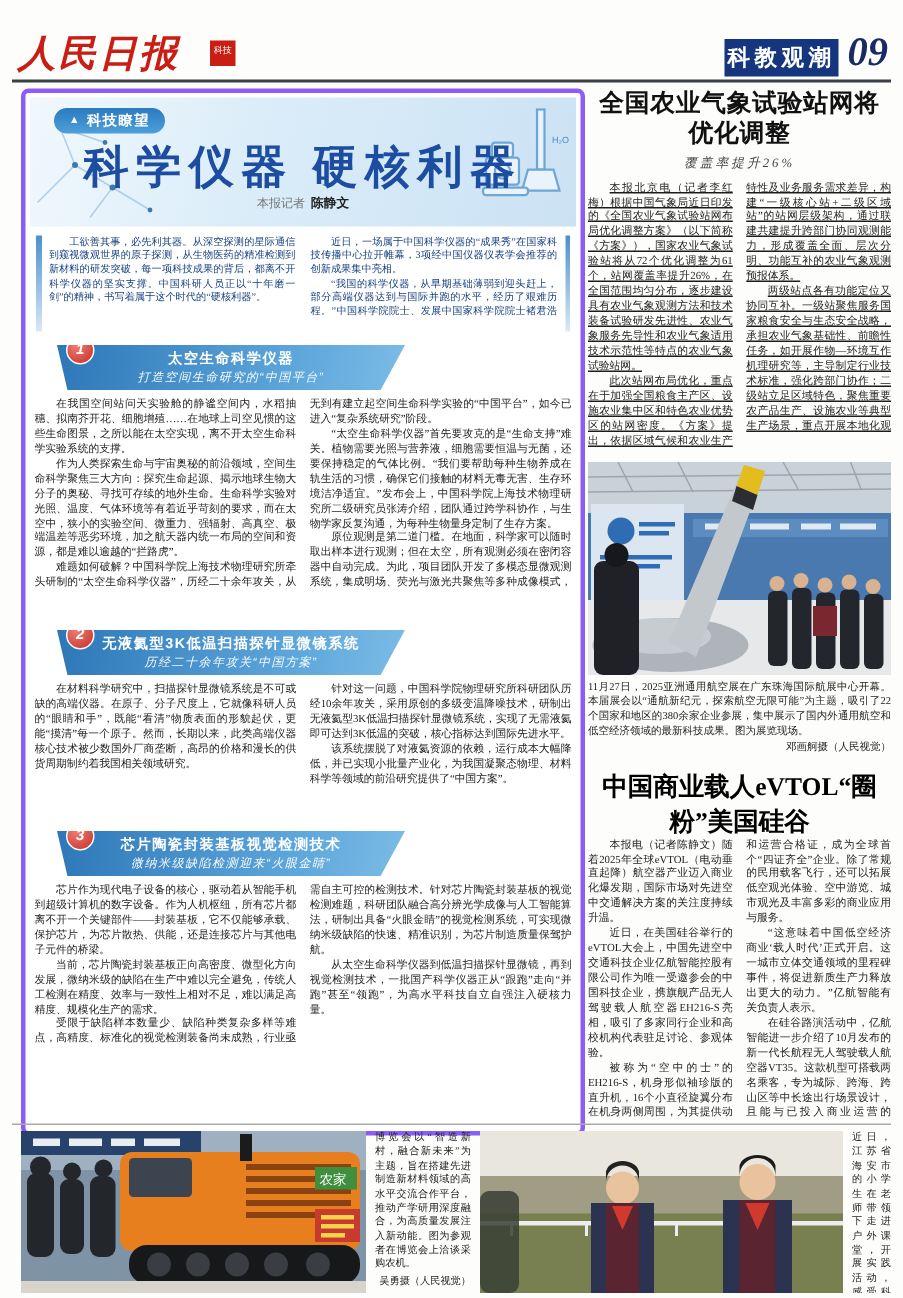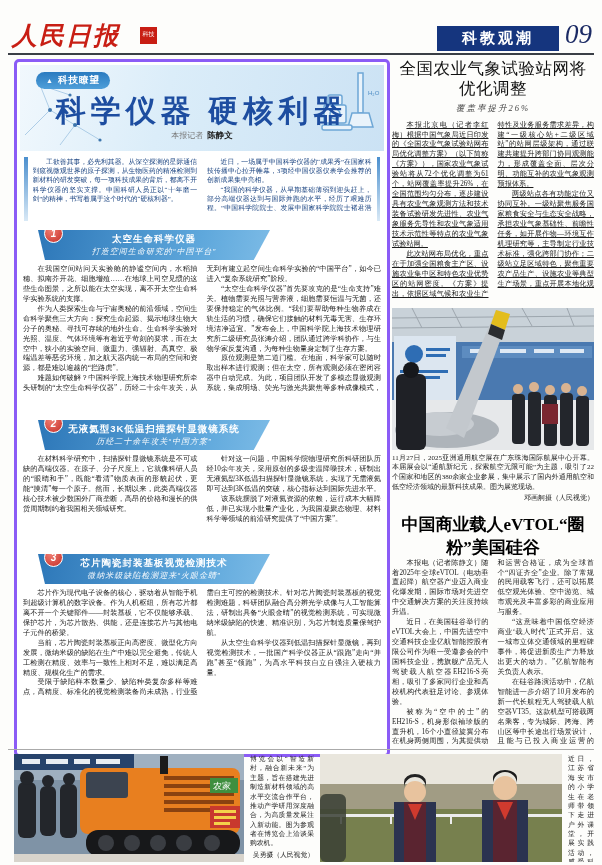--- a/index.html
+++ b/index.html
@@ -14,22 +14,22 @@
   .meta{font-size:8.5px;color:#333;line-height:1.4;width:190px;}
   .meta .sub{font-size:6.5px;color:#666;}
   .masthead{display:flex;align-items:center;gap:20px;}
   .masthead .brand{font-size:25px;font-weight:bold;color:#c81e14;
     letter-spacing:2px;font-style:italic;}
   .masthead .seal{width:17px;height:17px;background:#c81e14;color:#fff;
     font-size:6px;line-height:1.3;display:flex;align-items:center;justify-content:center;
     text-align:center;font-family:"Liberation Sans",sans-serif;}
   .section-badge{display:flex;align-items:baseline;gap:6px;}
   .section-badge .name{background:#15357e;color:#fff;font-weight:bold;
-    font-size:15px;letter-spacing:3px;padding:3px 25px;font-family:"Liberation Serif",serif;}
-  .section-badge .num{font-size:27px;font-weight:normal;font-style:italic;color:#1b2a64;}
+    font-size:15px;letter-spacing:3px;padding:3px 2px;font-family:"Liberation Serif",serif;}
+  .section-badge .num{font-size:27px;font-weight:bold;font-style:italic;color:#1b2a64;}
   .rule{position:absolute;top:53px;left:8px;right:8px;border-top:2.5px solid #3a3f46;}
   
   .feature{position:absolute;left:14px;top:59px;width:364px;height:686px;
     border:3px solid #8b5cf6;border-radius:5px;background:#fff;padding:3px;overflow:hidden;}
   .banner{position:relative;height:86px;
     background:linear-gradient(105deg,#f1f8fd 0%,#dbedf9 40%,#cbe2f4 100%);overflow:hidden;}
   .kicker{position:absolute;left:16px;top:7px;display:flex;align-items:center;gap:4px;
     background:linear-gradient(180deg,#2a7bc0,#4f9fd9);color:#fff;border-radius:10px;
     padding:2px 10px;font-size:9.5px;font-weight:bold;letter-spacing:1px;
     font-family:"Liberation Sans",sans-serif;}
@@ -56,21 +56,21 @@
   .sec-num{position:absolute;left:6px;top:-6px;width:17px;height:17px;border-radius:50%;
     background:radial-gradient(circle at 35% 30%,#ef7d72,#c62f28);border:1.5px solid #fff;
     color:#fff;font-size:10px;font-weight:bold;font-style:italic;display:flex;
     align-items:center;justify-content:center;z-index:2;font-family:"Liberation Sans",sans-serif;}
   .sec-wrap{position:relative;}
   .col2{columns:2;column-gap:9px;overflow:hidden;text-align:justify;
     font-size:7.2px;line-height:1.38;color:#1c1c1c;margin:0 3px;}
   .h1b{height:146px;} .h2b{height:90px;} .h3b{height:168px;}
   
   .rightcol{position:absolute;left:392px;top:59px;width:202px;height:686px;overflow:hidden;}
-  .rt-title{font-size:16.5px;font-weight:normal;text-align:center;letter-spacing:.5px;
+  .rt-title{font-size:16.5px;font-weight:bold;text-align:center;letter-spacing:.5px;
     color:#111;line-height:1.2;}
   .rt-sub{text-align:center;font-size:8.5px;color:#444;font-style:italic;
     margin:4px 0 6px 0;letter-spacing:2px;}
   .rt-body{columns:2;column-gap:9px;text-align:justify;font-size:7.2px;
     line-height:1.38;overflow:hidden;color:#1c1c1c;}
   .rt-body p{margin:0;text-indent:2em;}
   .bodyA{height:180px;text-decoration:underline;} .bodyB{height:226px;}
   .photo{display:block;margin-top:7px;}
   .cap{font-size:7px;line-height:1.4;text-align:justify;color:#222;margin-top:4px;}
   .cap .credit{display:block;text-align:right;margin-top:1px;}

